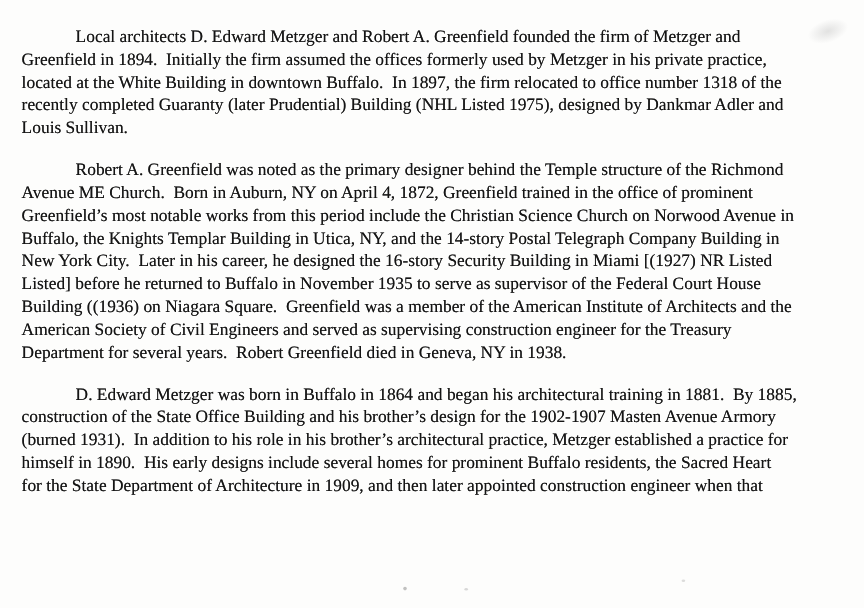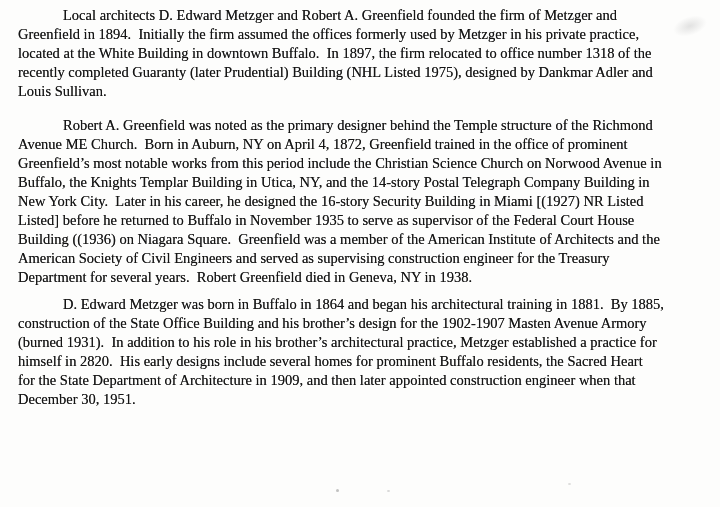--- a/index.html
+++ b/index.html
@@ -26,21 +26,21 @@
     width: 700px;
   }
   .paragraph { margin: 0; }
   .paragraph:nth-child(2) { margin-top: 15px; }
   .paragraph:nth-child(3) { margin-top: 8px; }
   .line {
     white-space: pre;        
     line-height: 19px;
     height: 19px;
   }
-  .line.indent { text-indent: 45px; }
+  .line.indent { text-indent: 45px; margin-top: 16px; }
   sup {
     font-size: 9px;
     line-height: 0;
     position: relative;
     top: -1px;
     vertical-align: super;
   }
   
   .smudge {
     position: absolute;
@@ -82,22 +82,21 @@
         <div class="line">New York City.  Later in his career, he designed the 16-story Security Building in Miami [(1927) NR Listed</div>
         <div class="line">Listed] before he returned to Buffalo in November 1935 to serve as supervisor of the Federal Court House</div>
         <div class="line">Building ((1936) on Niagara Square.  Greenfield was a member of the American Institute of Architects and the</div>
         <div class="line">American Society of Civil Engineers and served as supervising construction engineer for the Treasury</div>
         <div class="line">Department for several years.  Robert Greenfield died in Geneva, NY in 1938.</div>
       </div>
       <div class="paragraph">
         <div class="line indent">D. Edward Metzger was born in Buffalo in 1864 and began his architectural training in 1881.  By 1885,</div>
         <div class="line">construction of the State Office Building and his brother’s design for the 1902-1907 Masten Avenue Armory</div>
         <div class="line">(burned 1931).  In addition to his role in his brother’s architectural practice, Metzger established a practice for</div>
-        <div class="line">himself in 2820.  His early designs include several homes for prominent Buffalo residents, the Sacred Heart</div>
+        <div class="line">himself in 1890.  His early designs include several homes for prominent Buffalo residents, the Sacred Heart</div>
         <div class="line">for the State Department of Architecture in 1909, and then later appointed construction engineer when that</div>
-        <div class="line">December 30, 1951.</div>
       </div>
     </div>
   <div class="smudge"></div>
   <div class="speck s1"></div>
   <div class="speck s2"></div>
   <div class="speck s3"></div>
 </div>
 
 </body></html>

